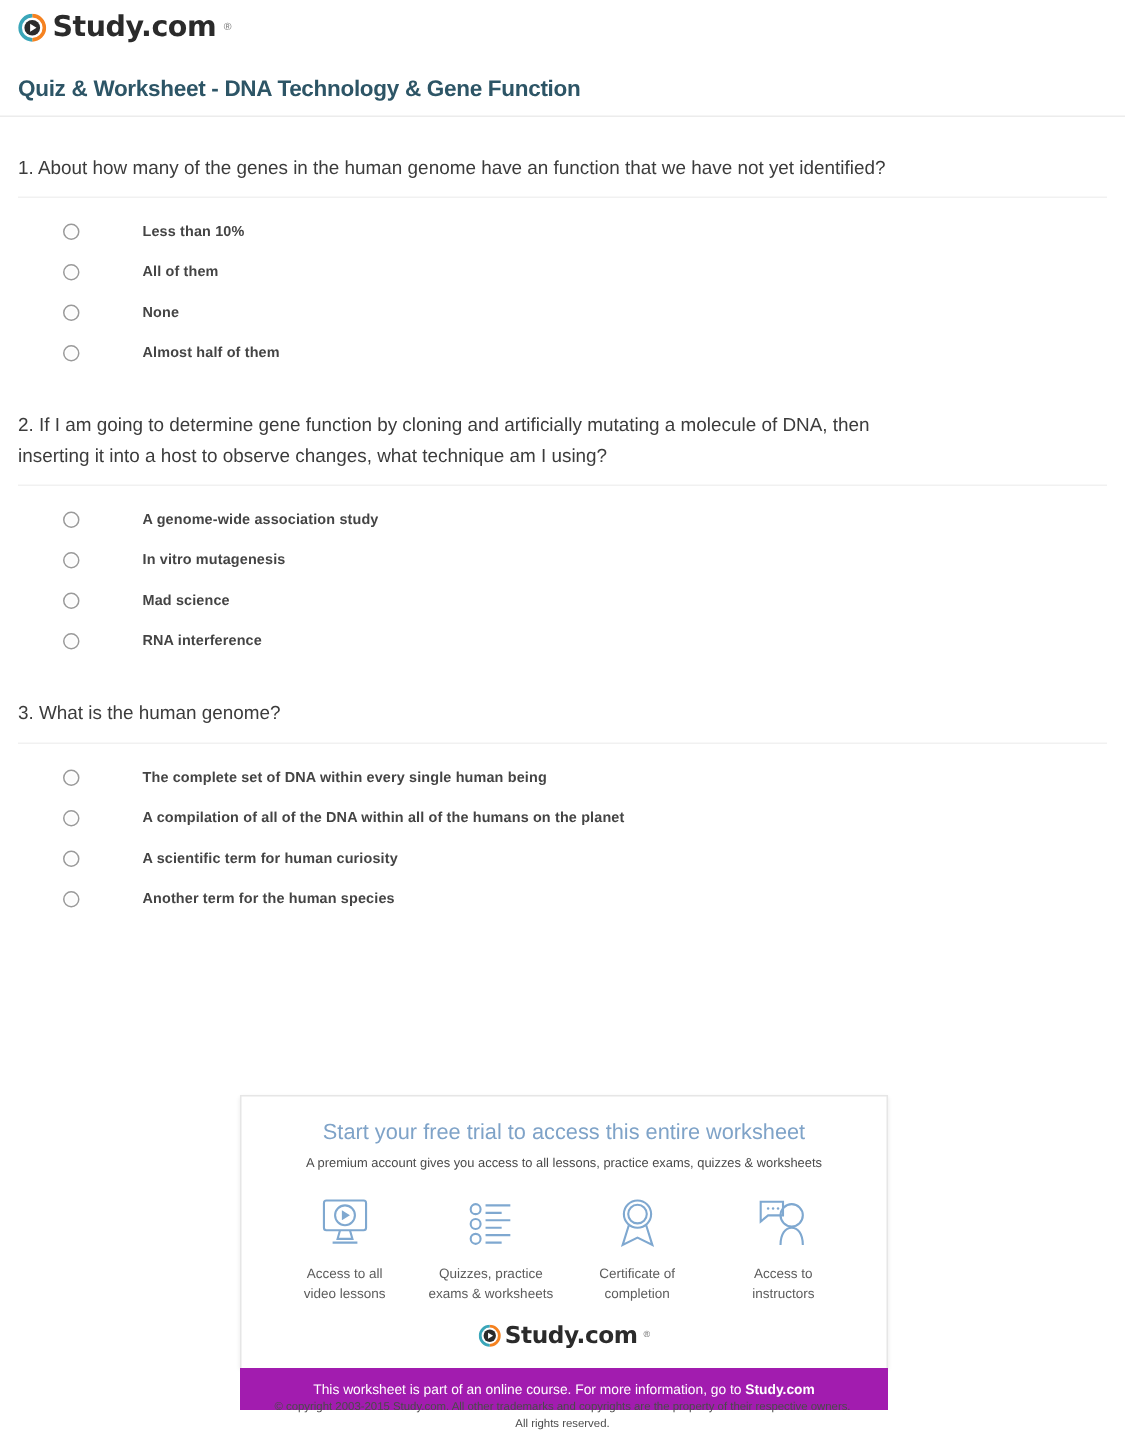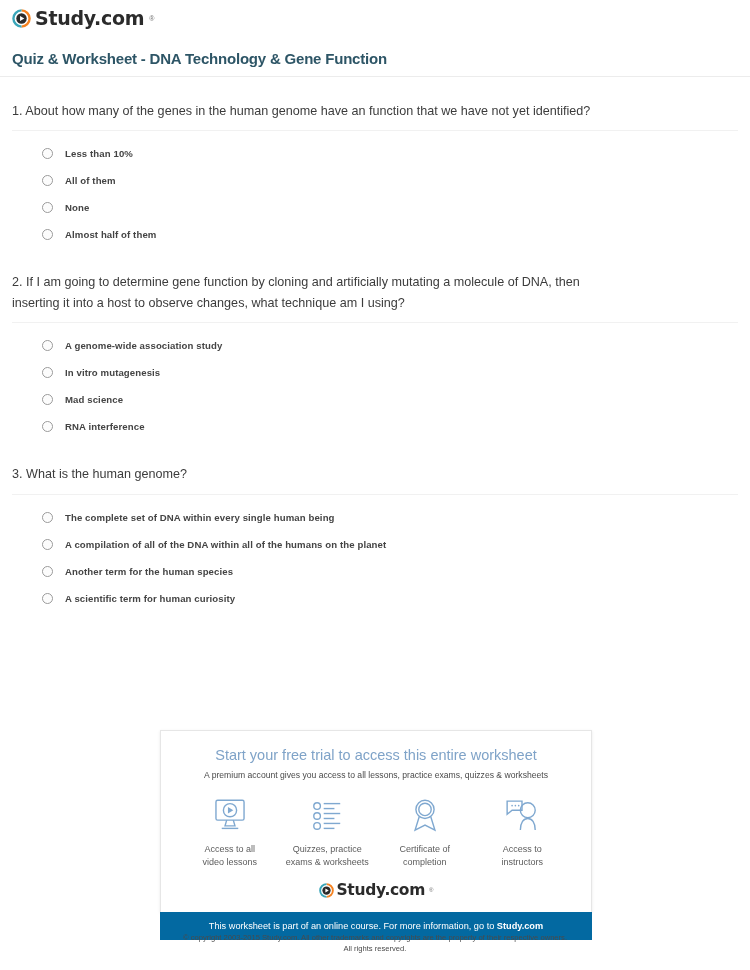--- a/index.html
+++ b/index.html
@@ -90,20 +90,21 @@
   }
   .options {
     list-style: none;
     margin: 0;
     padding: 9px 0 0 0;
   }
   .option-row {
     display: flex;
     align-items: center;
     padding: 8px 0 8px 30px;
+    gap: 30px;
   }
   .radio {
     width: 9px;
     height: 9px;
     border-radius: 50%;
     border: 1px solid #9a9a9a;
     background: #fcfcfc;
     flex: none;
     margin-right: 12px;
     box-shadow: inset 0 0 0 1px #ffffff;
@@ -174,21 +175,21 @@
     justify-content: center;
     gap: 3px;
     margin-top: 14px;
     margin-bottom: 4px;
   }
   .promo-logo .logo-text { font-size: 15.5px; }
   .promo-logo .logo-mark { width: 15px; height: 15px; }
   .promo-logo .logo-tm { font-size: 6px; }
 
   .promo-banner {
-    background: #0369a1;
+    background: #a21caf;
     color: #ffffff;
     text-align: center;
     font-size: 9.2px;
     padding: 9px 0;
     box-sizing: border-box;
   }
   .promo-banner b { font-weight: bold; }
 
   
   .footer {
@@ -280,25 +281,25 @@
       <li class="option-row">
         <span class="radio"></span>
         <span class="option-label">The complete set of DNA within every single human being</span>
       </li>
       <li class="option-row">
         <span class="radio"></span>
         <span class="option-label">A compilation of all of the DNA within all of the humans on the planet</span>
       </li>
       <li class="option-row">
         <span class="radio"></span>
+        <span class="option-label">A scientific term for human curiosity</span>
+      </li>
+      <li class="option-row">
+        <span class="radio"></span>
         <span class="option-label">Another term for the human species</span>
-      </li>
-      <li class="option-row">
-        <span class="radio"></span>
-        <span class="option-label">A scientific term for human curiosity</span>
       </li>
     </ul>
   </div>
 
 </div>
 
 <div class="promo-wrap">
   <div class="promo-card">
     <h2 class="promo-title">Start your free trial to access this entire worksheet</h2>
     <div class="promo-sub">A premium account gives you access to all lessons, practice exams, quizzes &amp; worksheets</div>

